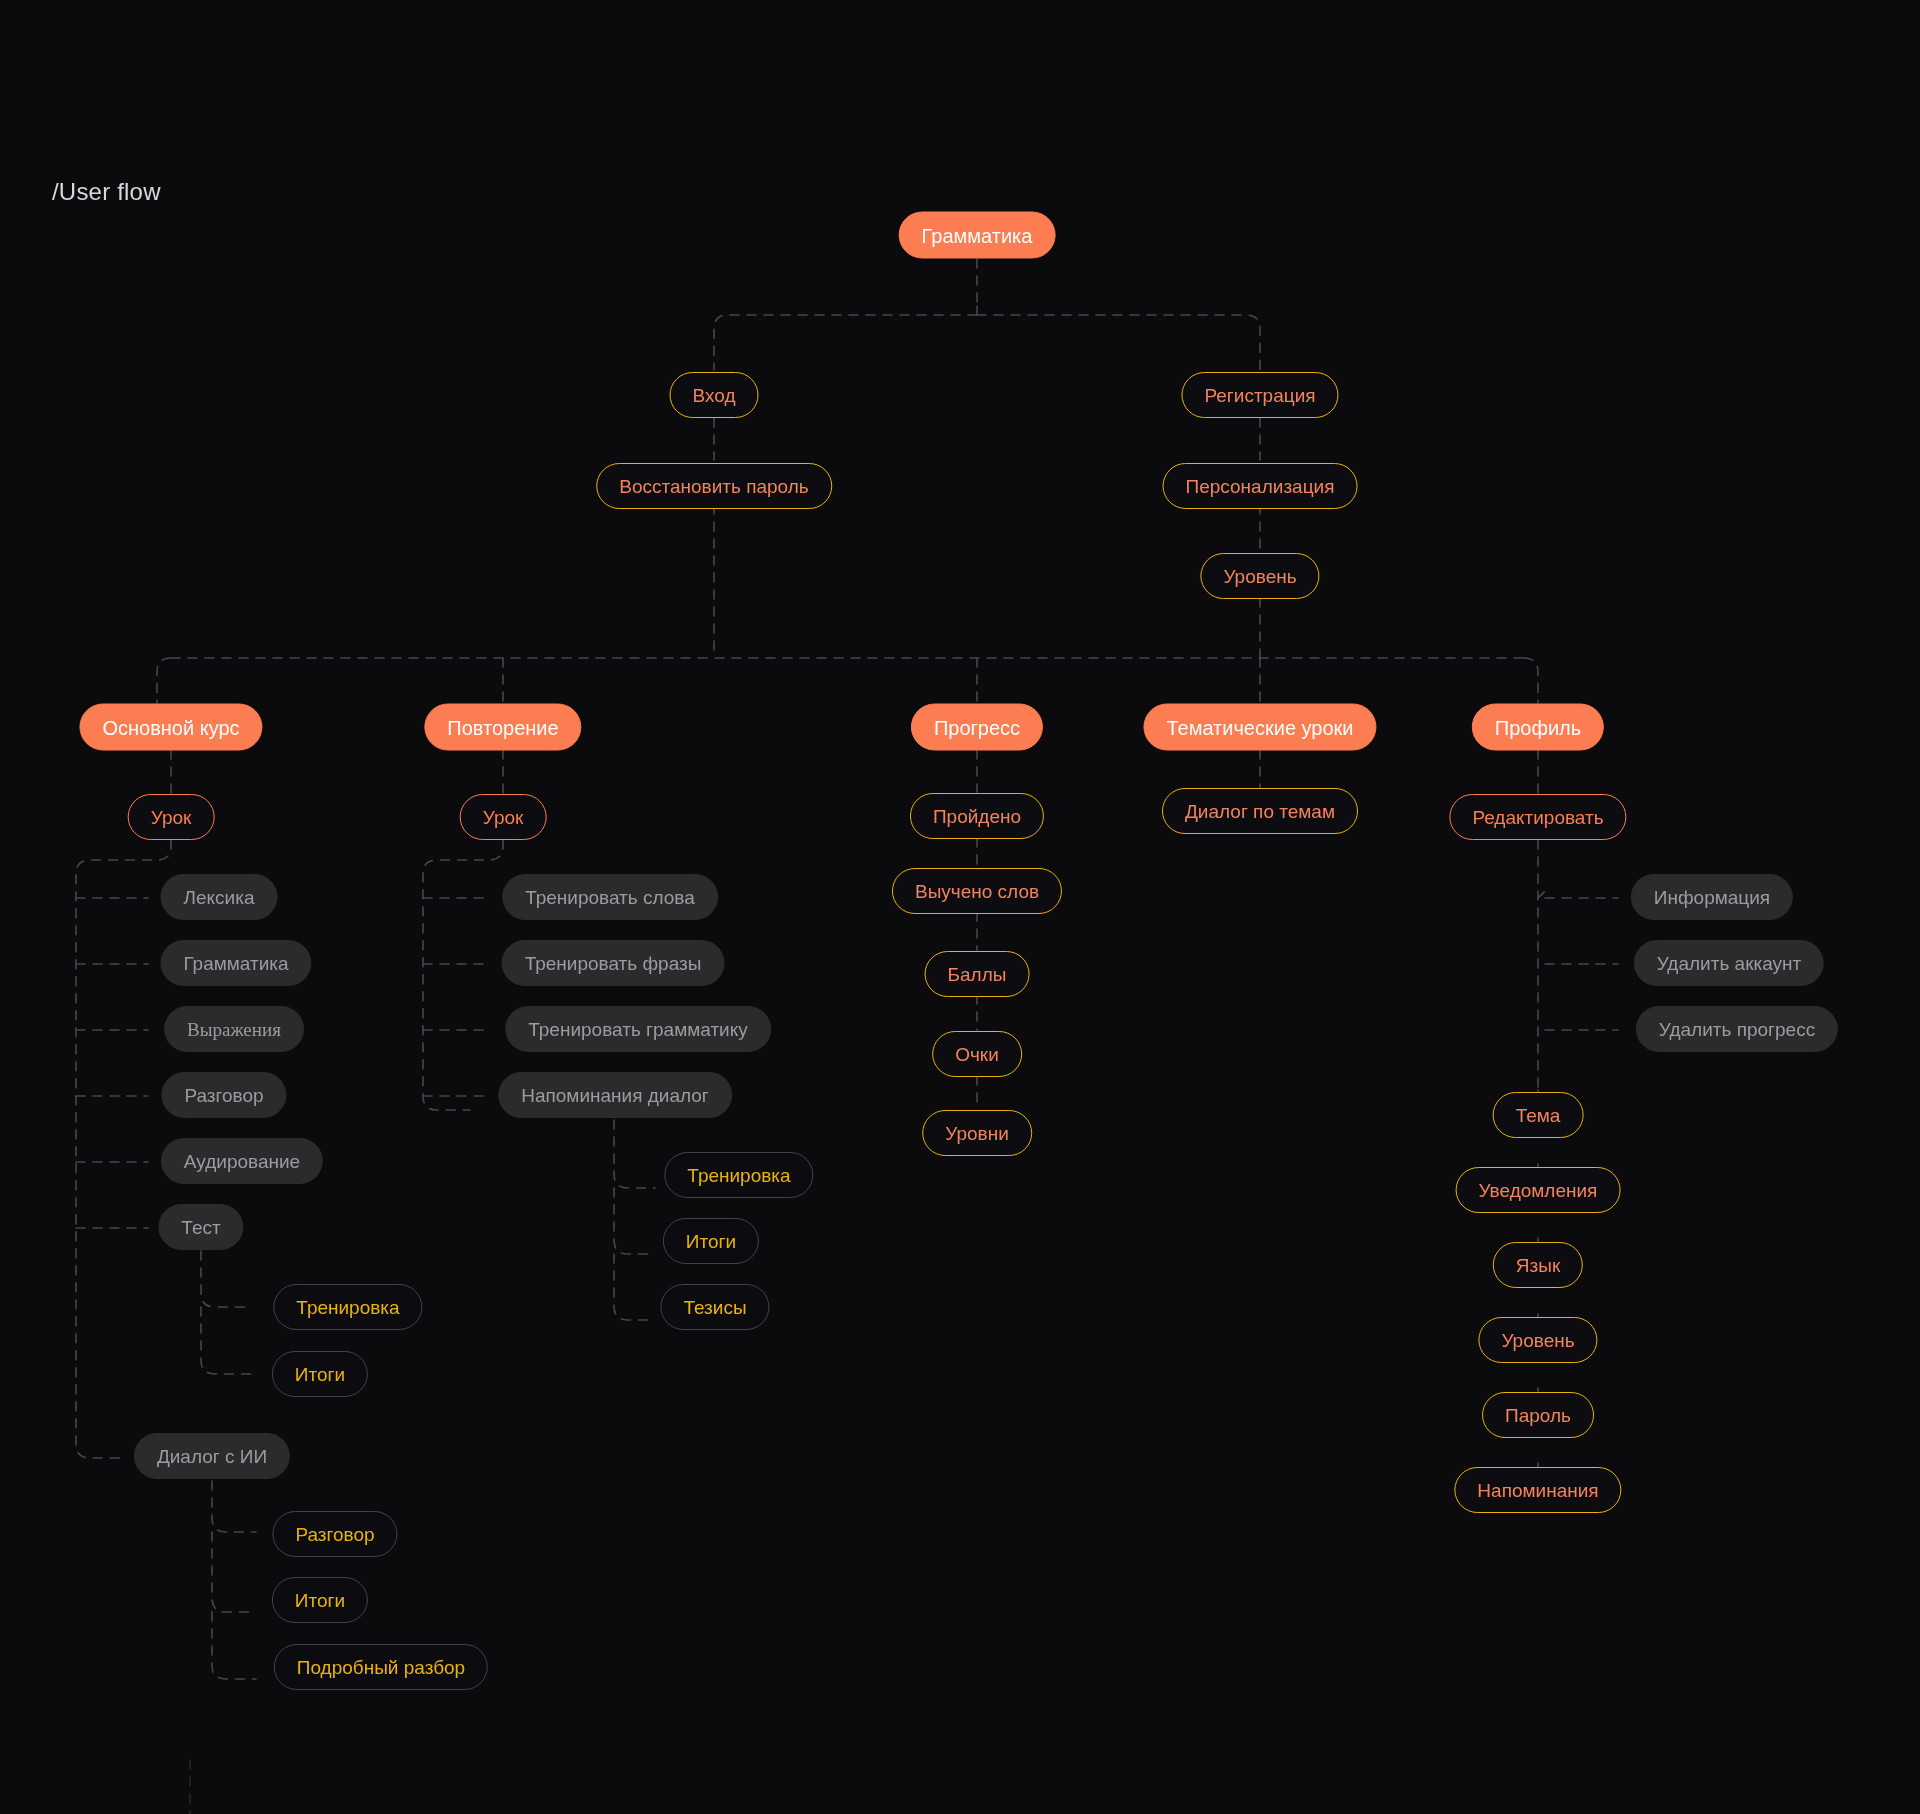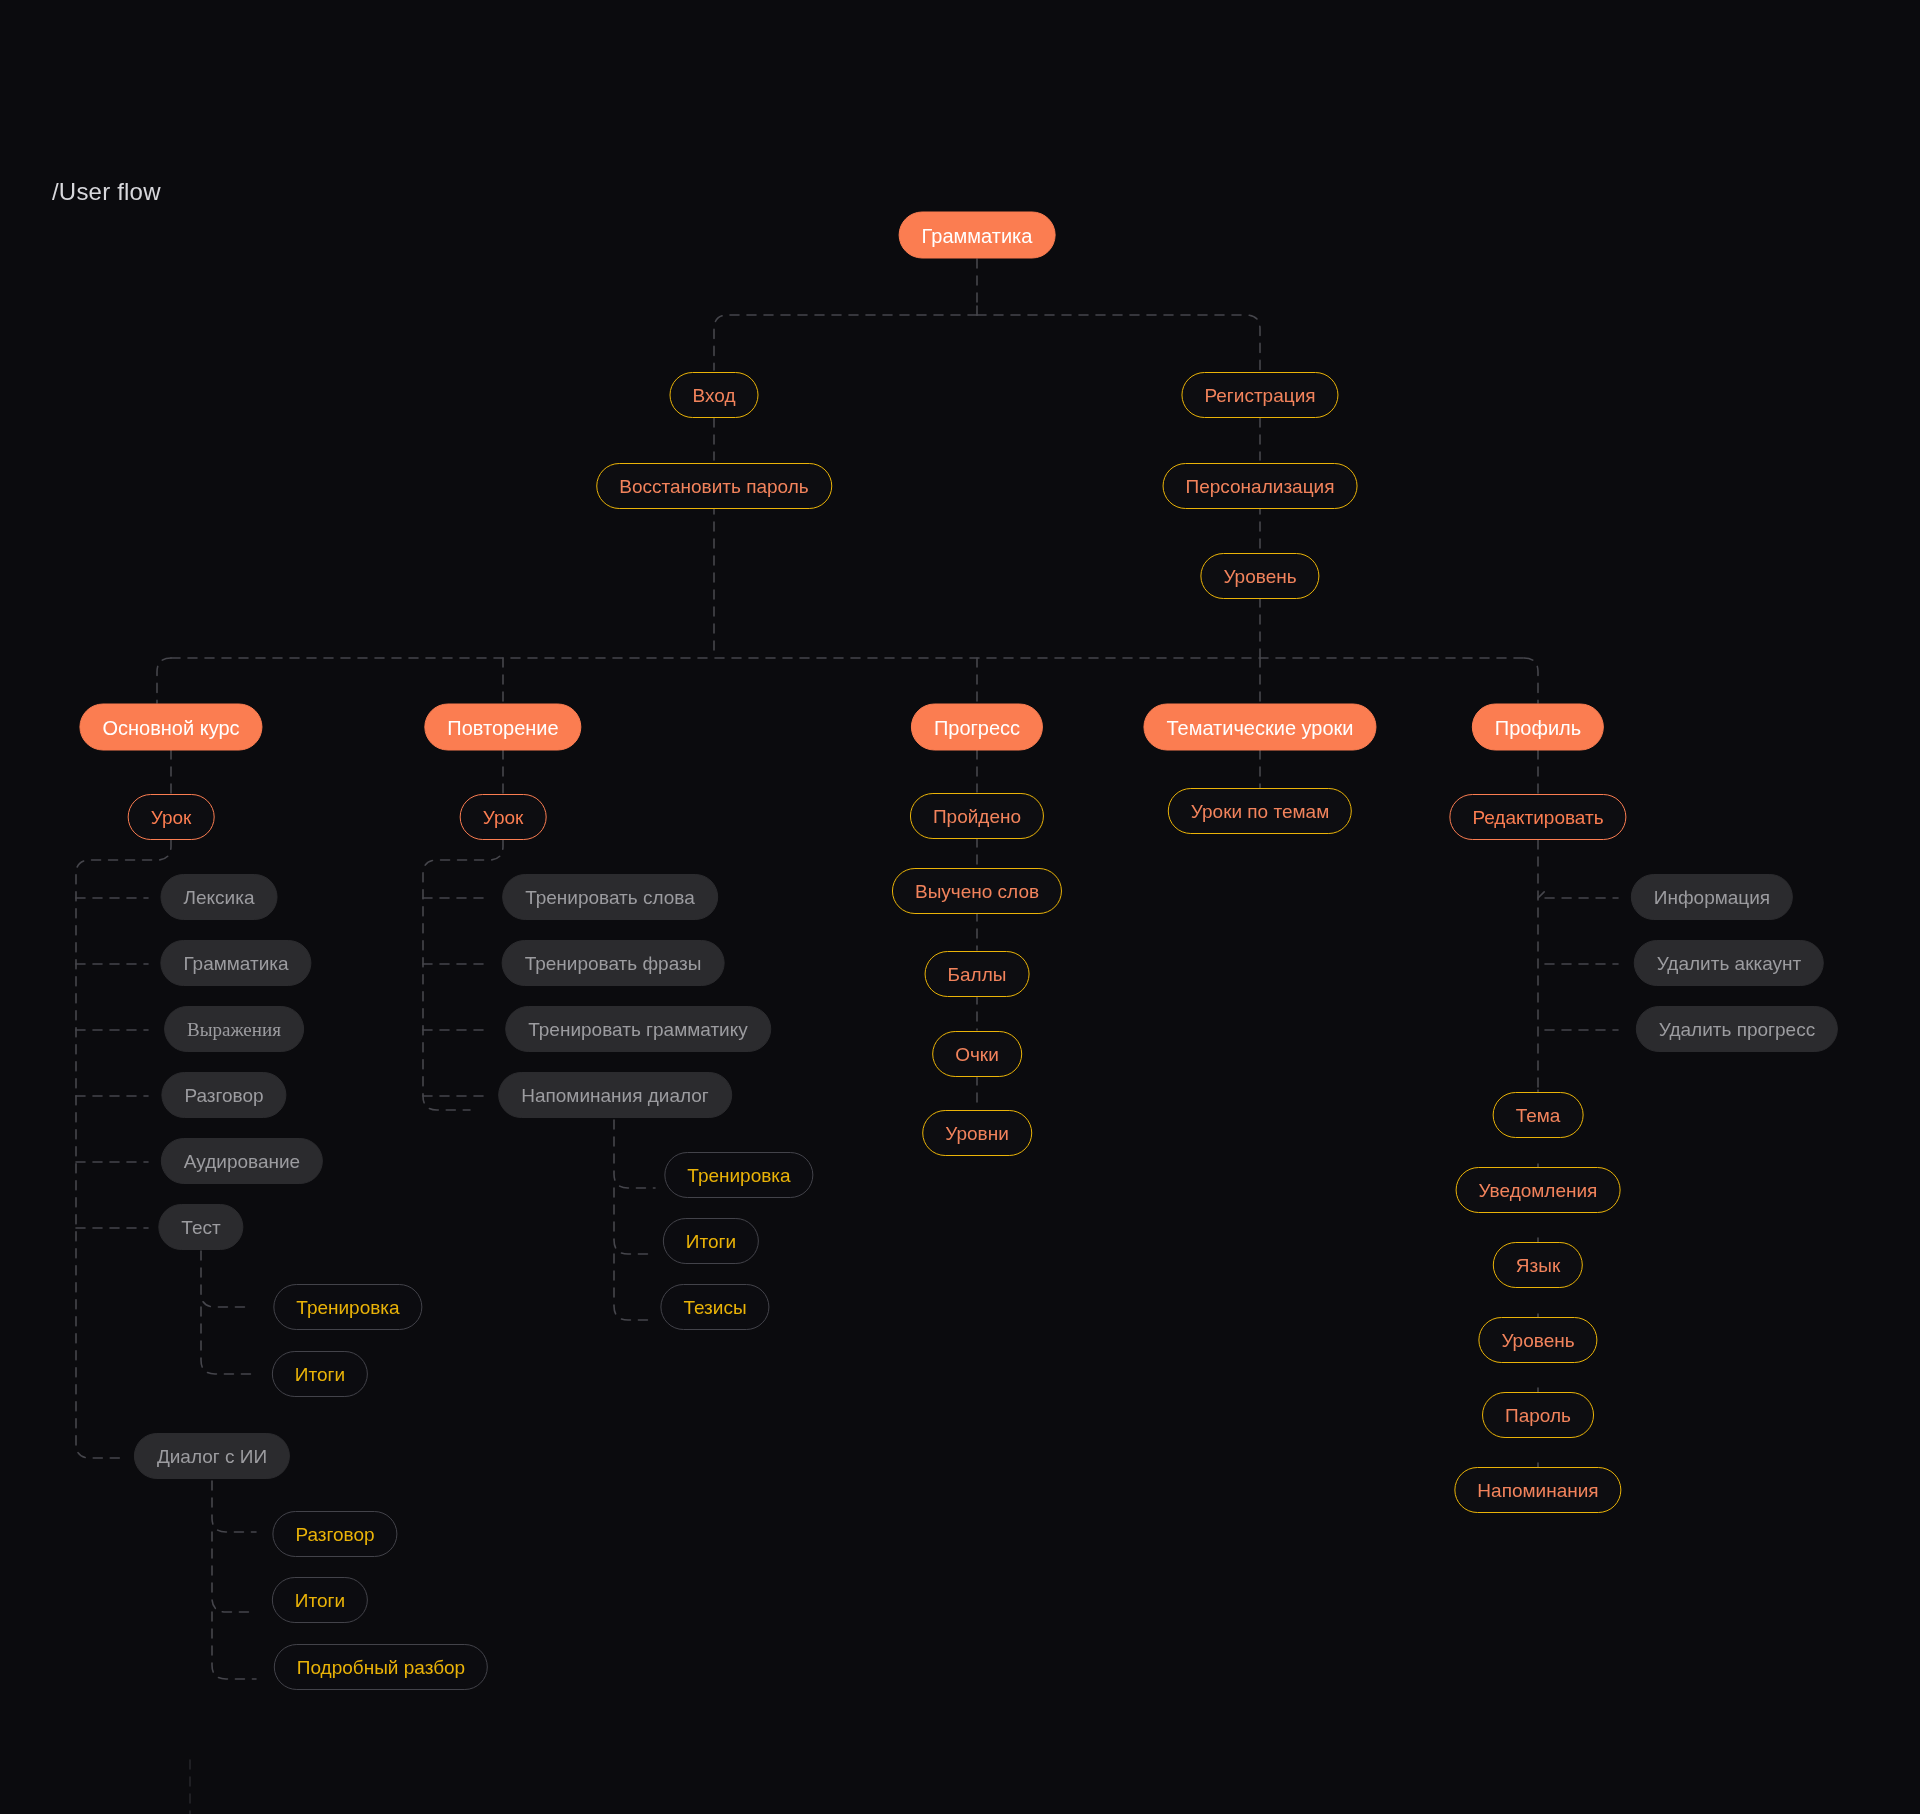--- a/index.html
+++ b/index.html
@@ -204,21 +204,21 @@
   <div class="node outline-grey" style="left:739px;top:1135px;">Тренировка</div>
   <div class="node outline-grey" style="left:711px;top:1201px;">Итоги</div>
   <div class="node outline-grey" style="left:715px;top:1267px;">Тезисы</div>
 
   <div class="node outline-orange" style="left:977px;top:776px;">Пройдено</div>
   <div class="node outline-orange" style="left:977px;top:851px;">Выучено слов</div>
   <div class="node outline-orange" style="left:977px;top:934px;">Баллы</div>
   <div class="node outline-orange" style="left:977px;top:1014px;">Очки</div>
   <div class="node outline-orange" style="left:977px;top:1093px;">Уровни</div>
 
-  <div class="node outline-orange" style="left:1260px;top:771px;">Уроки по темам</div>
+  <div class="node outline-orange" style="left:1260px;top:771px;">Диалог по темам</div>
 
   <div class="node outline-orange-strong" style="left:1538px;top:777px;">Редактировать</div>
   <div class="node solid-grey" style="left:1712px;top:857px;">Информация</div>
   <div class="node solid-grey" style="left:1729px;top:923px;">Удалить аккаунт</div>
   <div class="node solid-grey" style="left:1737px;top:989px;">Удалить прогресс</div>
   <div class="node outline-orange" style="left:1538px;top:1075px;">Тема</div>
   <div class="node outline-orange" style="left:1538px;top:1150px;">Уведомления</div>
   <div class="node outline-orange" style="left:1538px;top:1225px;">Язык</div>
   <div class="node outline-orange" style="left:1538px;top:1300px;">Уровень</div>
   <div class="node outline-orange" style="left:1538px;top:1375px;">Пароль</div>

